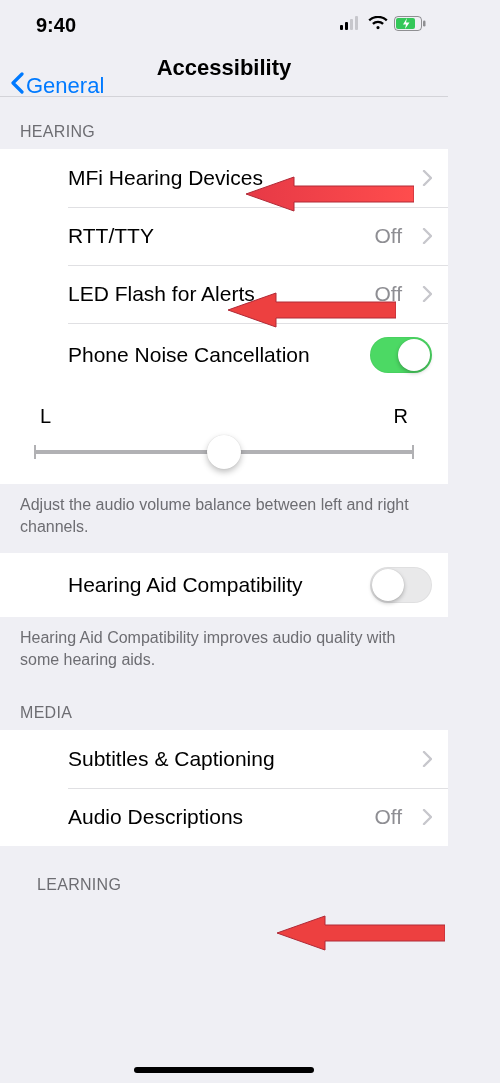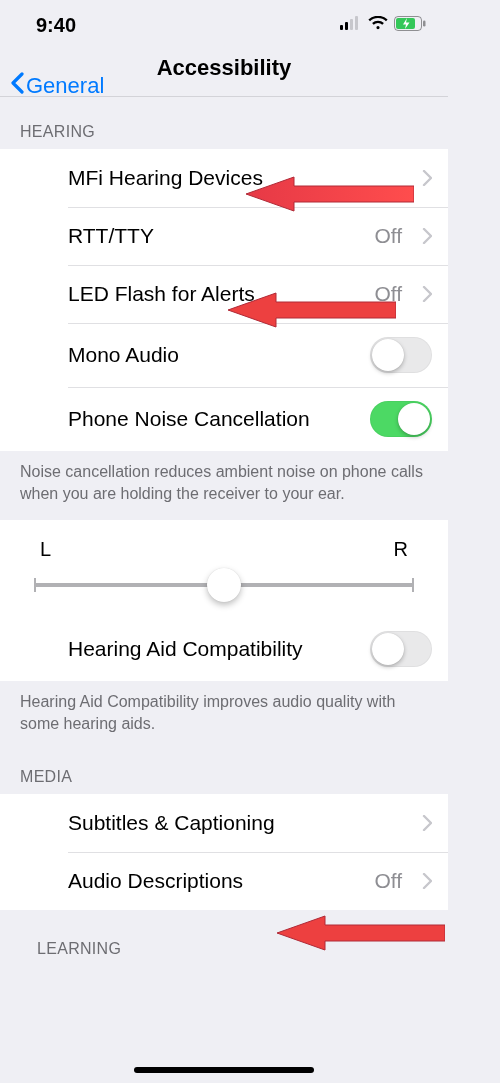--- a/index.html
+++ b/index.html
@@ -127,49 +127,41 @@
     <div class="row-right">
       <span class="row-value">Off</span>
       <span class="chevron-icon">
             <svg width="10" height="16" viewBox="0 0 10 16">
               <path d="M2 1l7 7-7 7" fill="none" stroke="#c7c7cc" stroke-width="2.4" stroke-linecap="round" stroke-linejoin="round"></path>
             </svg>
           </span>
     </div>
   </div>
   <div class="row">
-    <div class="row-label">Mono Audio</div>
-    <div class="row-right">
-      <div class="switch">
-            <div class="knob"></div>
-          </div>
-    </div>
-  </div>
-  <div class="row">
     <div class="row-label">Phone Noise Cancellation</div>
     <div class="row-right">
       <div class="switch on">
             <div class="knob"></div>
           </div>
     </div>
   </div>
 </div>
-<div class="section-footer">Noise cancellation reduces ambient noise on phone calls when you are holding the receiver to your ear.</div>
 
 <div class="slider-block">
   <div class="slider-labels">
     <span>L</span>
     <span>R</span>
   </div>
   <div class="slider-track">
     <div class="slider-tick-l"></div>
     <div class="slider-tick-r"></div>
     <div class="slider-thumb"></div>
   </div>
 </div>
+<div class="section-footer">Adjust the audio volume balance between left and right channels.</div>
 
 <div class="group">
   <div class="row">
     <div class="row-label">Hearing Aid Compatibility</div>
     <div class="row-right">
       <div class="switch">
             <div class="knob"></div>
           </div>
     </div>
   </div>

